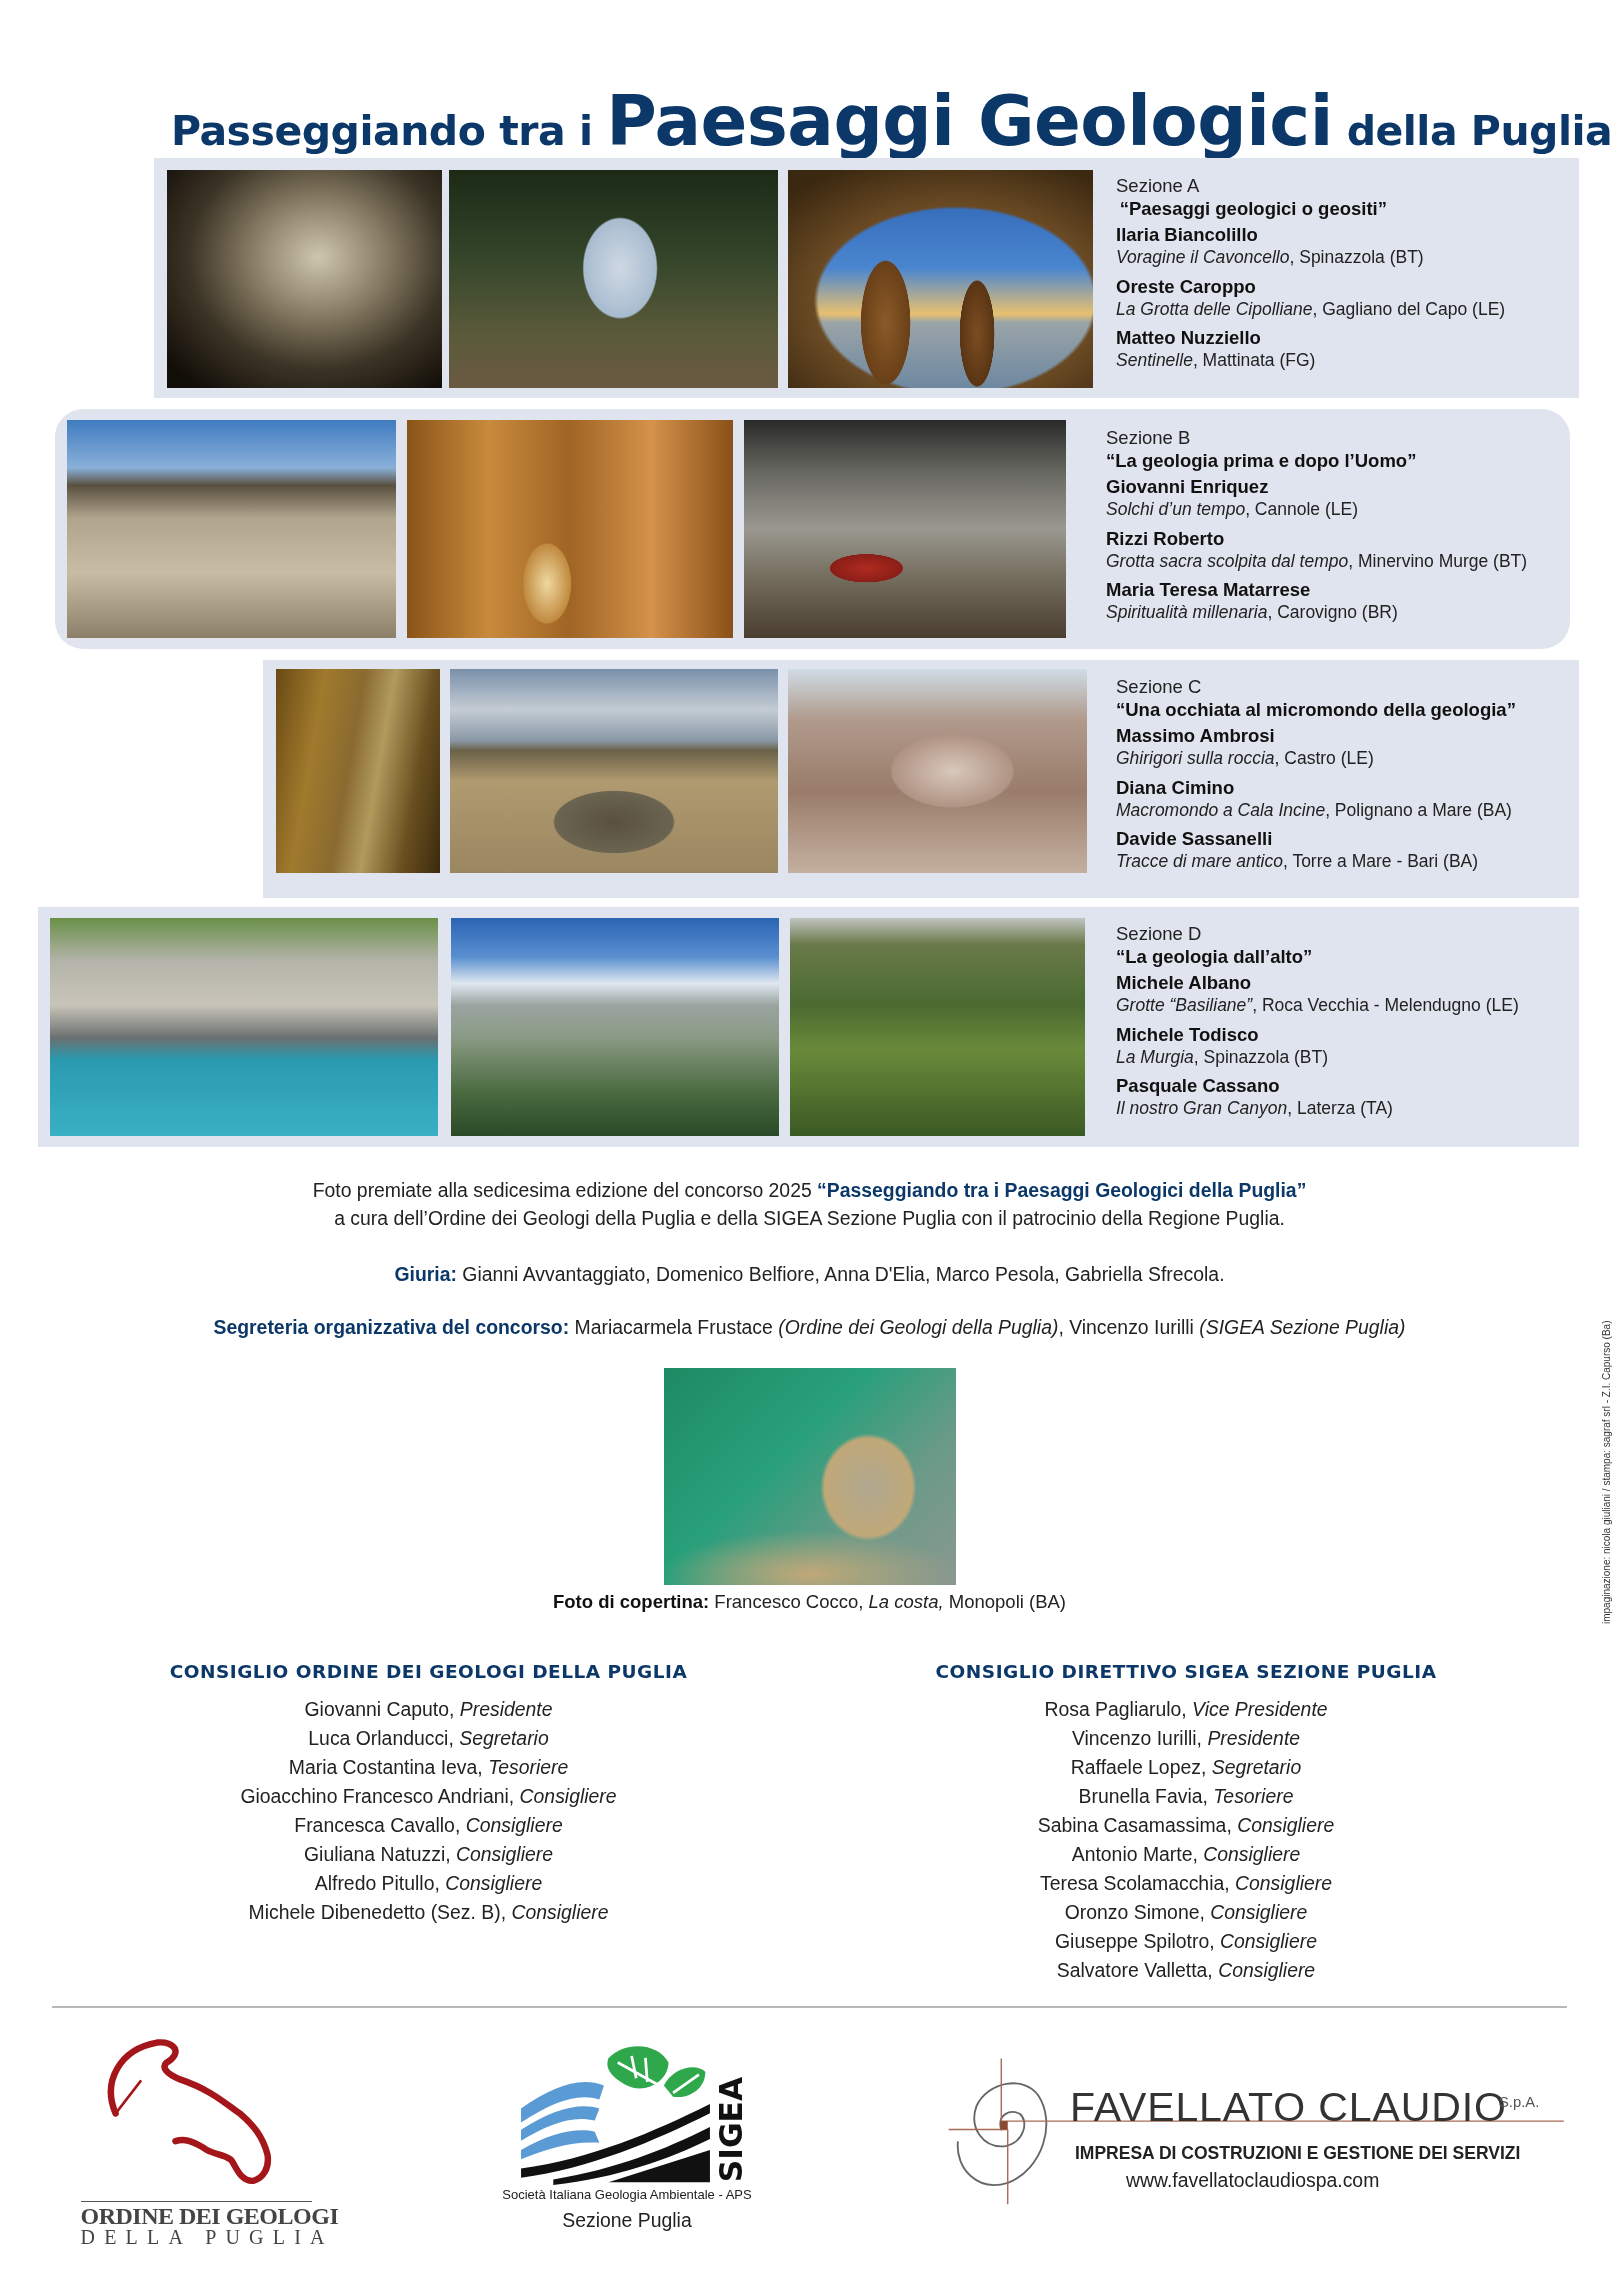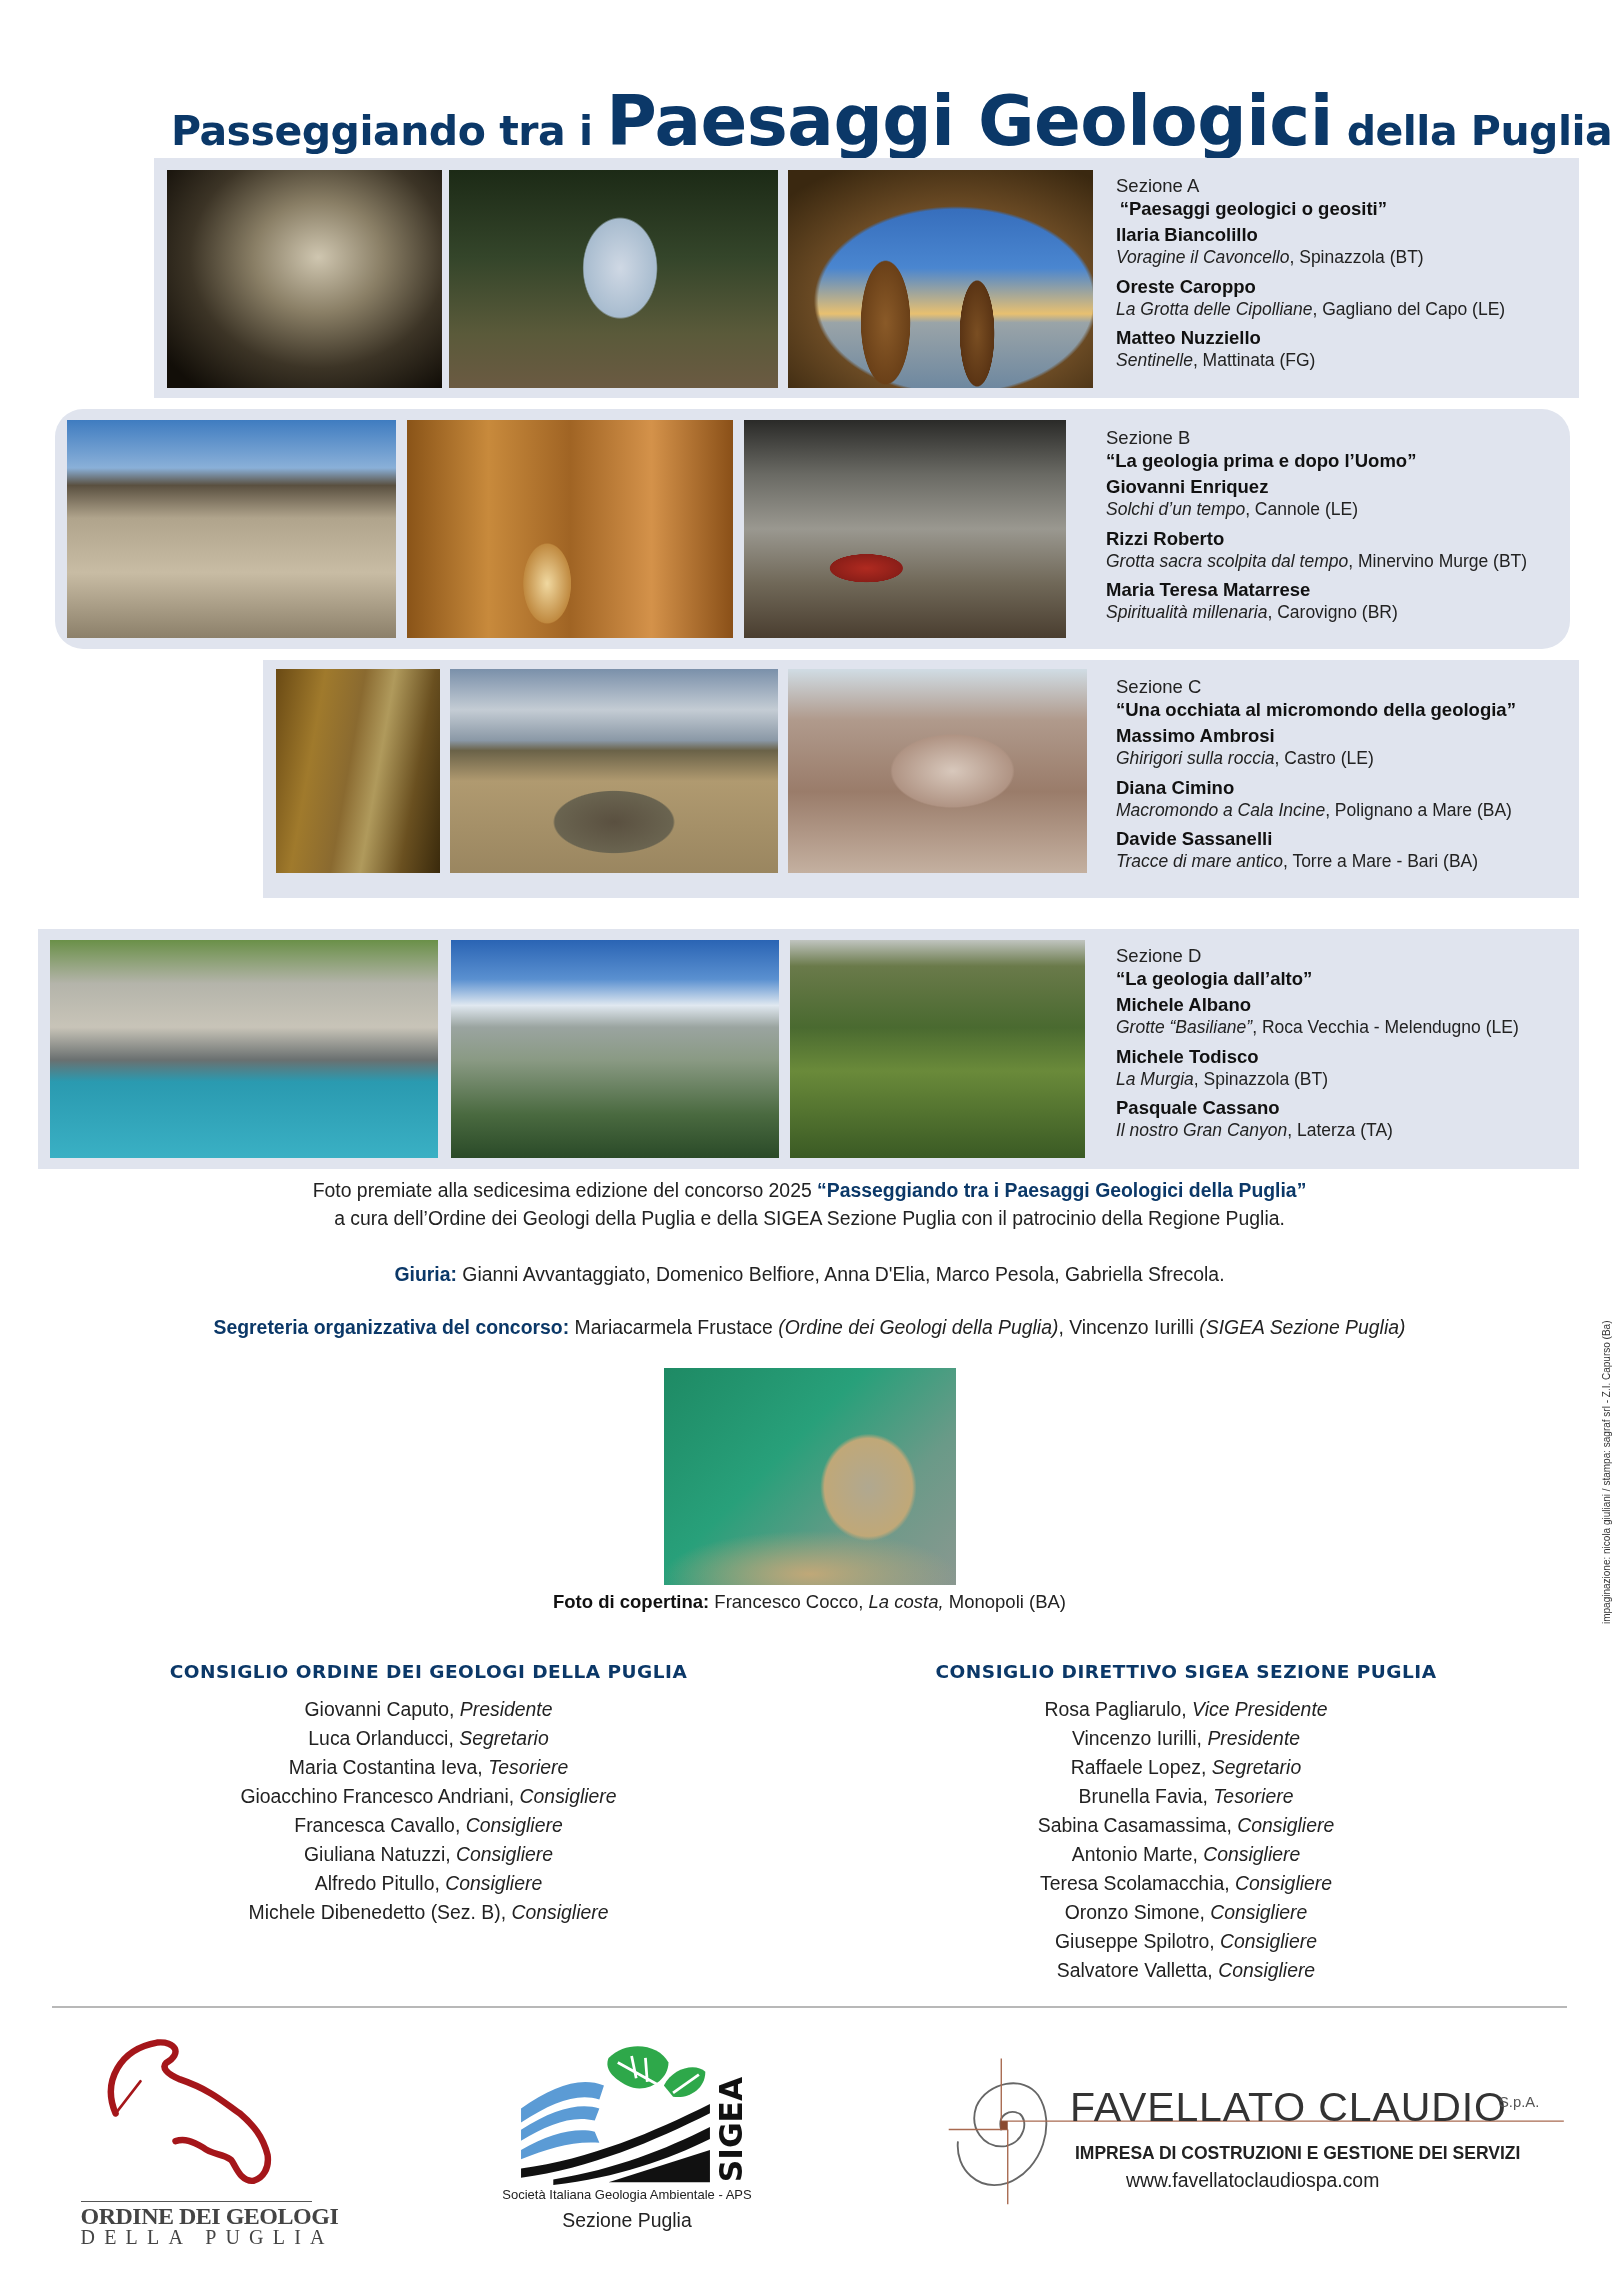--- a/index.html
+++ b/index.html
@@ -122,21 +122,21 @@
     <div class="theme">“Una occhiata al micromondo della geologia”</div>
     <div class="author">Massimo Ambrosi</div>
     <div class="work"><i>Ghirigori sulla roccia</i><span>, Castro (LE)</span></div>
     <div class="author">Diana Cimino</div>
     <div class="work"><i>Macromondo a Cala Incine</i><span>, Polignano a Mare (BA)</span></div>
     <div class="author">Davide Sassanelli</div>
     <div class="work"><i>Tracce di mare antico</i><span>, Torre a Mare - Bari (BA)</span></div>
   </div>
 </div>
 
-<div class="panel" style="left:38px; top:929px; width:1541px; height:240px;">
+<div class="panel" style="left:38px; top:907px; width:1541px; height:240px;">
   <div class="photo" style="left:12px; top:11px; width:388px; height:218px; background:
       linear-gradient(180deg, #6a9048 0%, #b4b4aa 20%, #c8c4b8 40%, #6a7070 55%, #2a9ab0 65%, #3ab0c4 100%);"></div>
   <div class="photo" style="left:413px; top:11px; width:328px; height:218px; background:
       linear-gradient(180deg, #2a64b4 0%, #5a90d0 18%, #e0e8f0 30%, #9aa4a0 40%, #8a9a84 55%, #4a6a40 80%, #2a4a28 100%);"></div>
   <div class="photo" style="left:752px; top:11px; width:295px; height:218px; background:
       linear-gradient(180deg, #c0c4c0 0%, #6a7a4a 12%, #4a6a30 40%, #6a8a3a 60%, #3a5a24 100%);"></div>
   <div class="info" style="left:1078px; top:15.7px;">
     <div class="sez">Sezione D</div>
     <div class="theme">“La geologia dall’alto”</div>
     <div class="author">Michele Albano</div>

